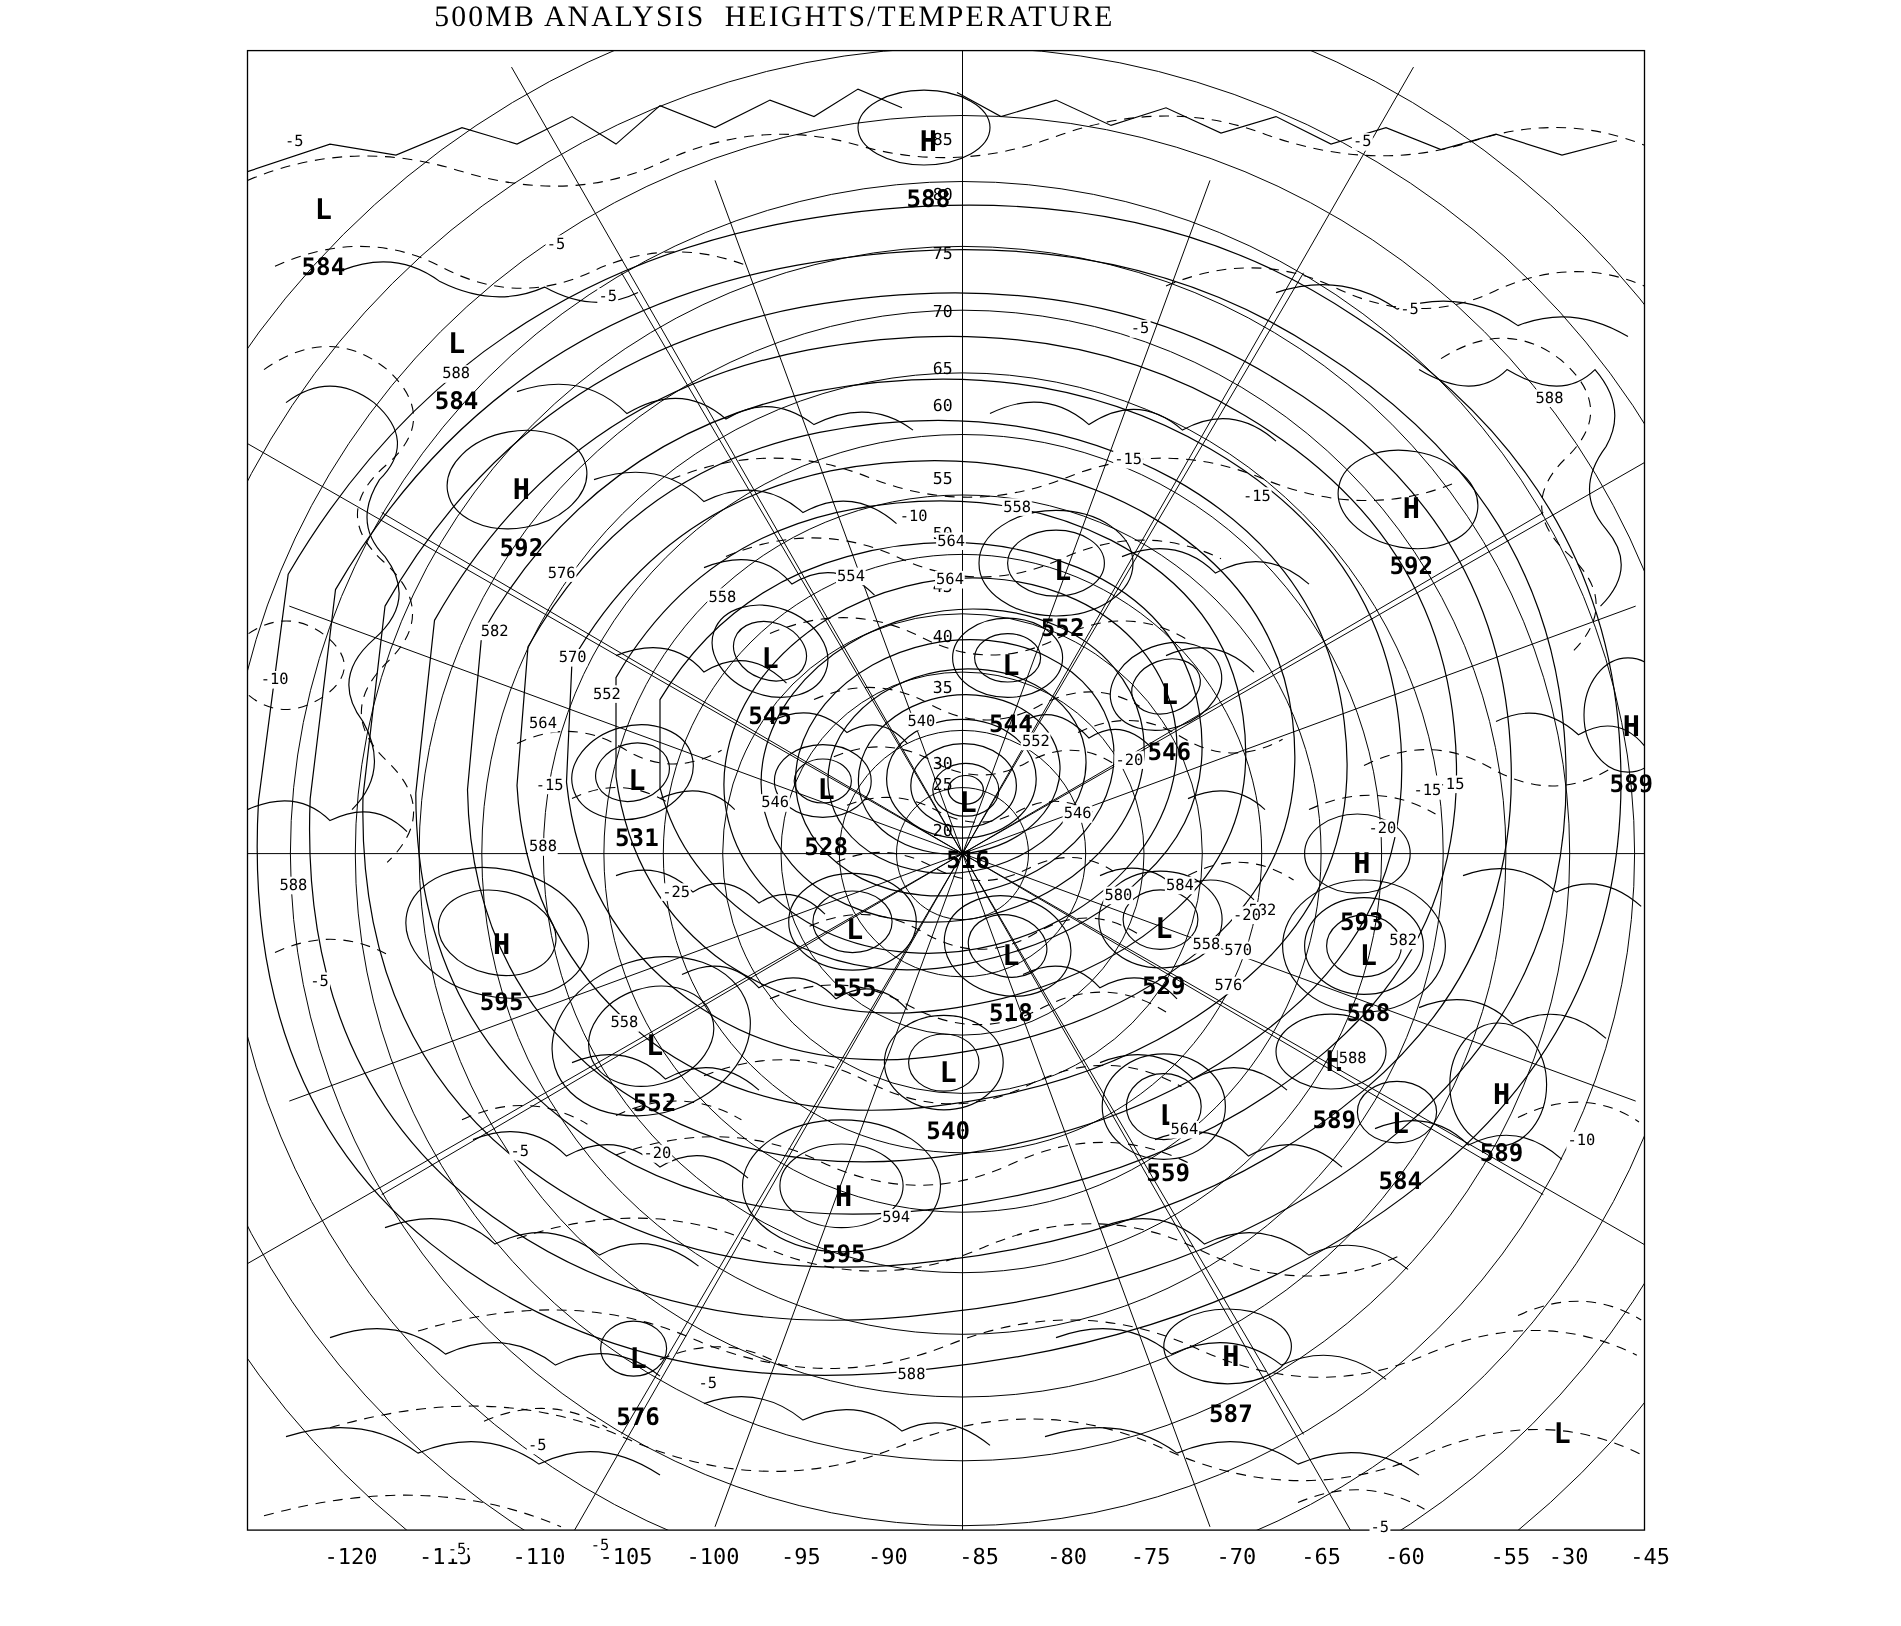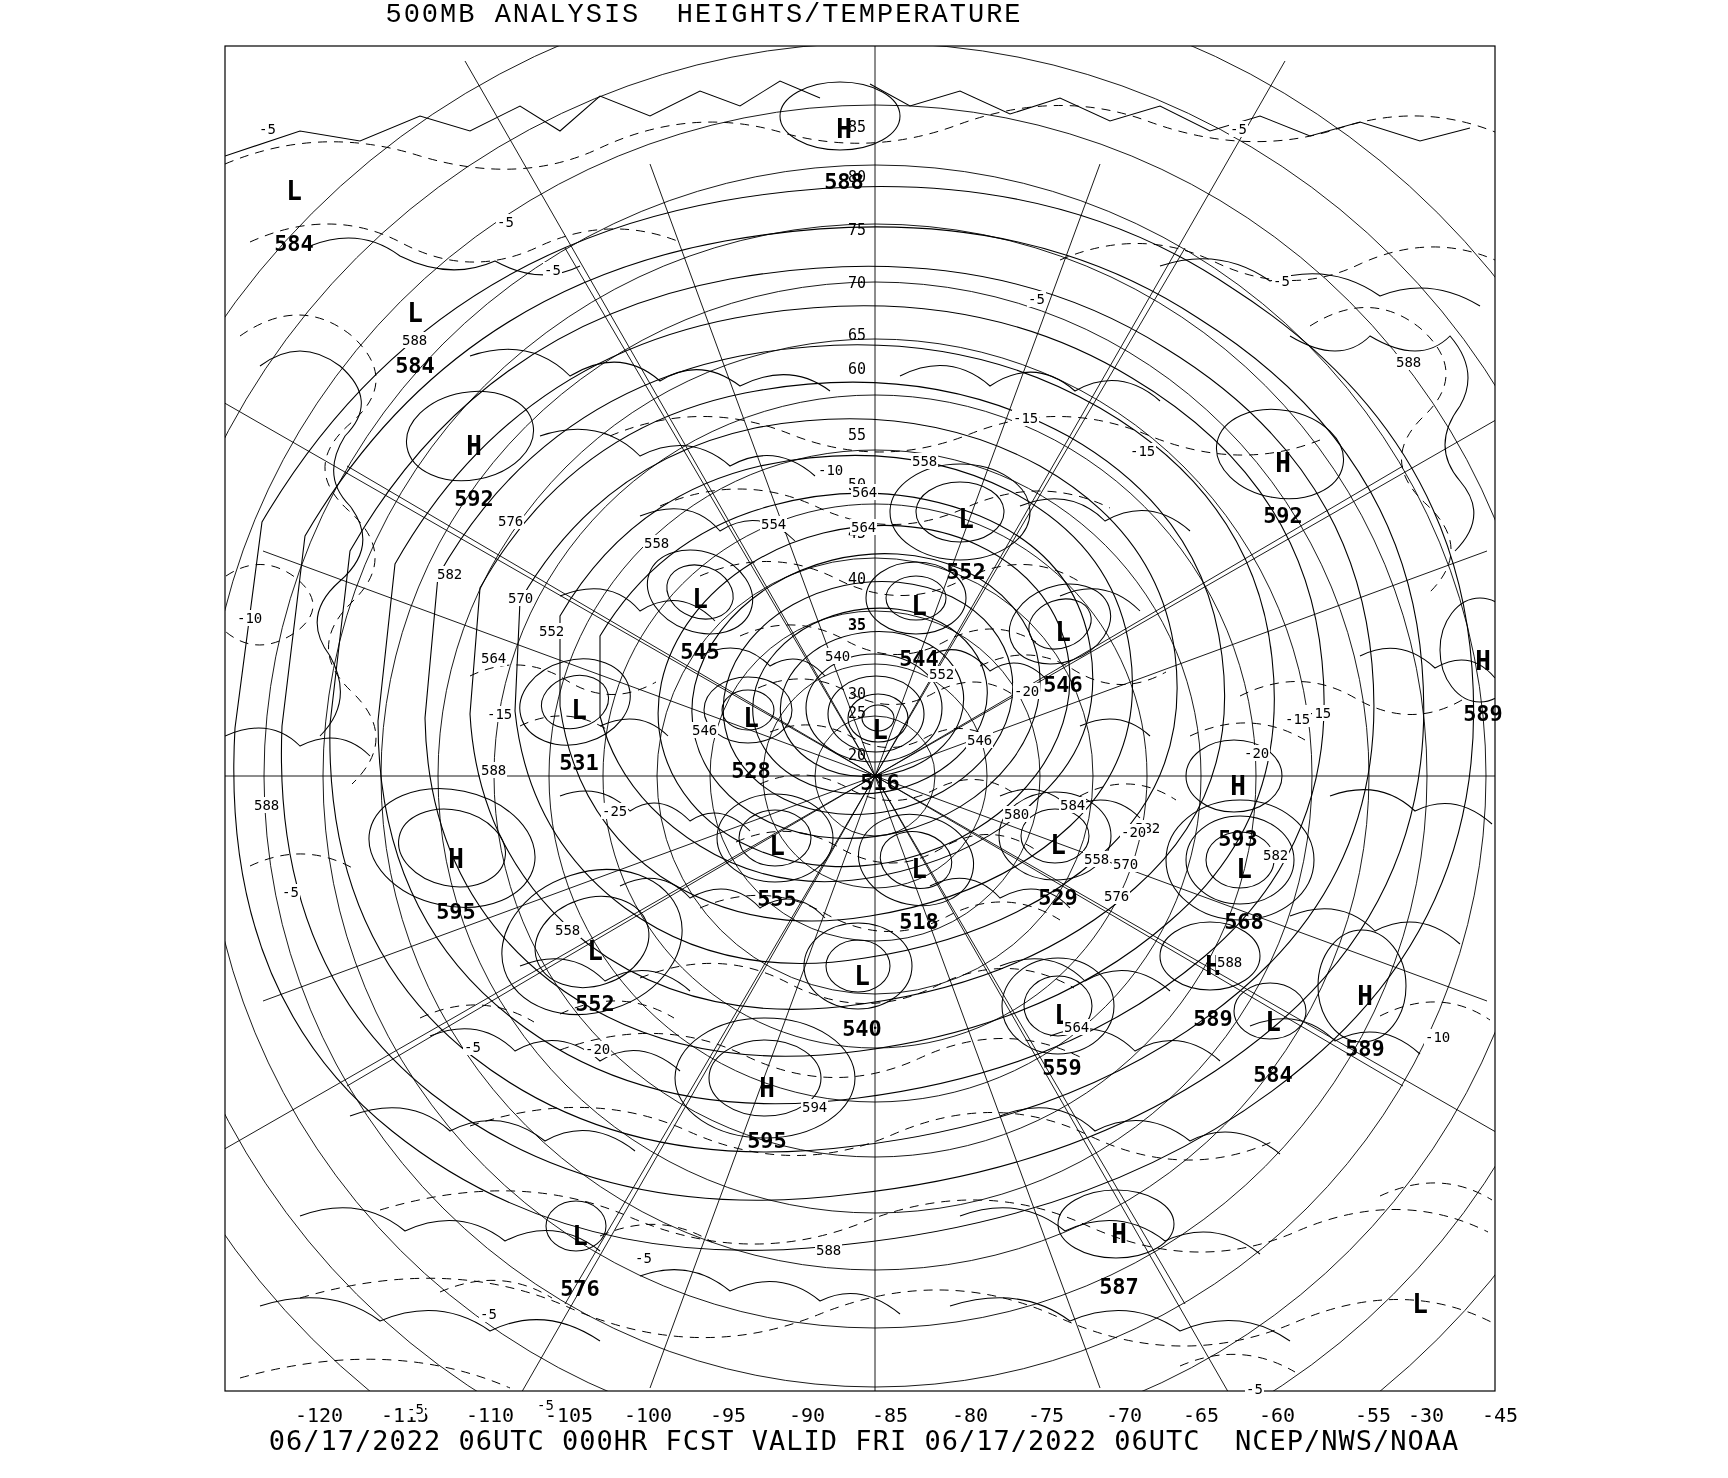--- a/index.html
+++ b/index.html
@@ -18,21 +18,21 @@
     position: relative;
     width: 1728px;
     height: 1478px;
   }
   #title {
     position: absolute;
     top: 0px;
     left: 0px;
     width: 1408px;
     text-align: center;
-    font-family: Liberation Mono, monospace;
+    font-family: Liberation Serif, serif;
     font-size: 27px;
     letter-spacing: 2px;
     font-weight: 400;
     white-space: pre;
   }
   #footer {
     position: absolute;
     top: 1425px;
     left: 0px;
     width: 1728px;
@@ -443,21 +443,21 @@
     <div class="lat-label" style="left:848px;top:82px;">85</div>
     <div class="lat-label" style="left:848px;top:132px;">80</div>
     <div class="lat-label" style="left:848px;top:185px;">75</div>
     <div class="lat-label" style="left:848px;top:238px;">70</div>
     <div class="lat-label" style="left:848px;top:290px;">65</div>
     <div class="lat-label" style="left:848px;top:324px;text-align:center;">60</div>
     <div class="lat-label" style="left:848px;top:390px;">55</div>
     <div class="lat-label" style="left:848px;top:440px;">50</div>
     <div class="lat-label" style="left:848px;top:488px;">45</div>
     <div class="lat-label" style="left:848px;top:534px;">40</div>
-    <div class="lat-label" style="left:848px;top:580px;font-weight:bold;">35</div>
+    <div class="lat-label" style="left:848px;top:580px;">35</div>
     <div class="lat-label" style="left:848px;top:625px;margin-top:24px;">30</div>
     <div class="lat-label" style="left:848px;top:668px;">25</div>
     <div class="lat-label" style="left:848px;top:710px;">20</div>
 
     <div class="lon-label" style="left:295px;top:1367px;">-120</div>
     <div class="lon-label" style="left:381px;top:1367px;">-115</div>
     <div class="lon-label" style="left:466px;top:1367px;">-110</div>
     <div class="lon-label" style="left:545px;top:1367px;">-105</div>
     <div class="lon-label" style="left:624px;top:1367px;">-100</div>
     <div class="lon-label" style="left:710px;top:1367px;">-95</div>
@@ -525,15 +525,14 @@
     <div class="temp-label" style="left:1424px;top:993px;">-10</div>
     <div class="temp-label" style="left:463px;top:1003px;">-5</div>
     <div class="temp-label" style="left:634px;top:1214px;">-5</div>
     <div class="temp-label" style="left:479px;top:1270px;">-5</div>
     <div class="temp-label" style="left:536px;top:1361px;">-5</div>
     <div class="temp-label" style="left:406px;top:1365px;">-5</div>
     <div class="temp-label" style="left:1245px;top:1345px;">-5</div>
 
   </div>
 
-  <div id="footer">06/17/2022 06UTC 000HR FCST VALID FRI 06/17/2022 06UTC  NCEP/NWS/NOAA</div>
 
 </div>
 
 </body></html>

